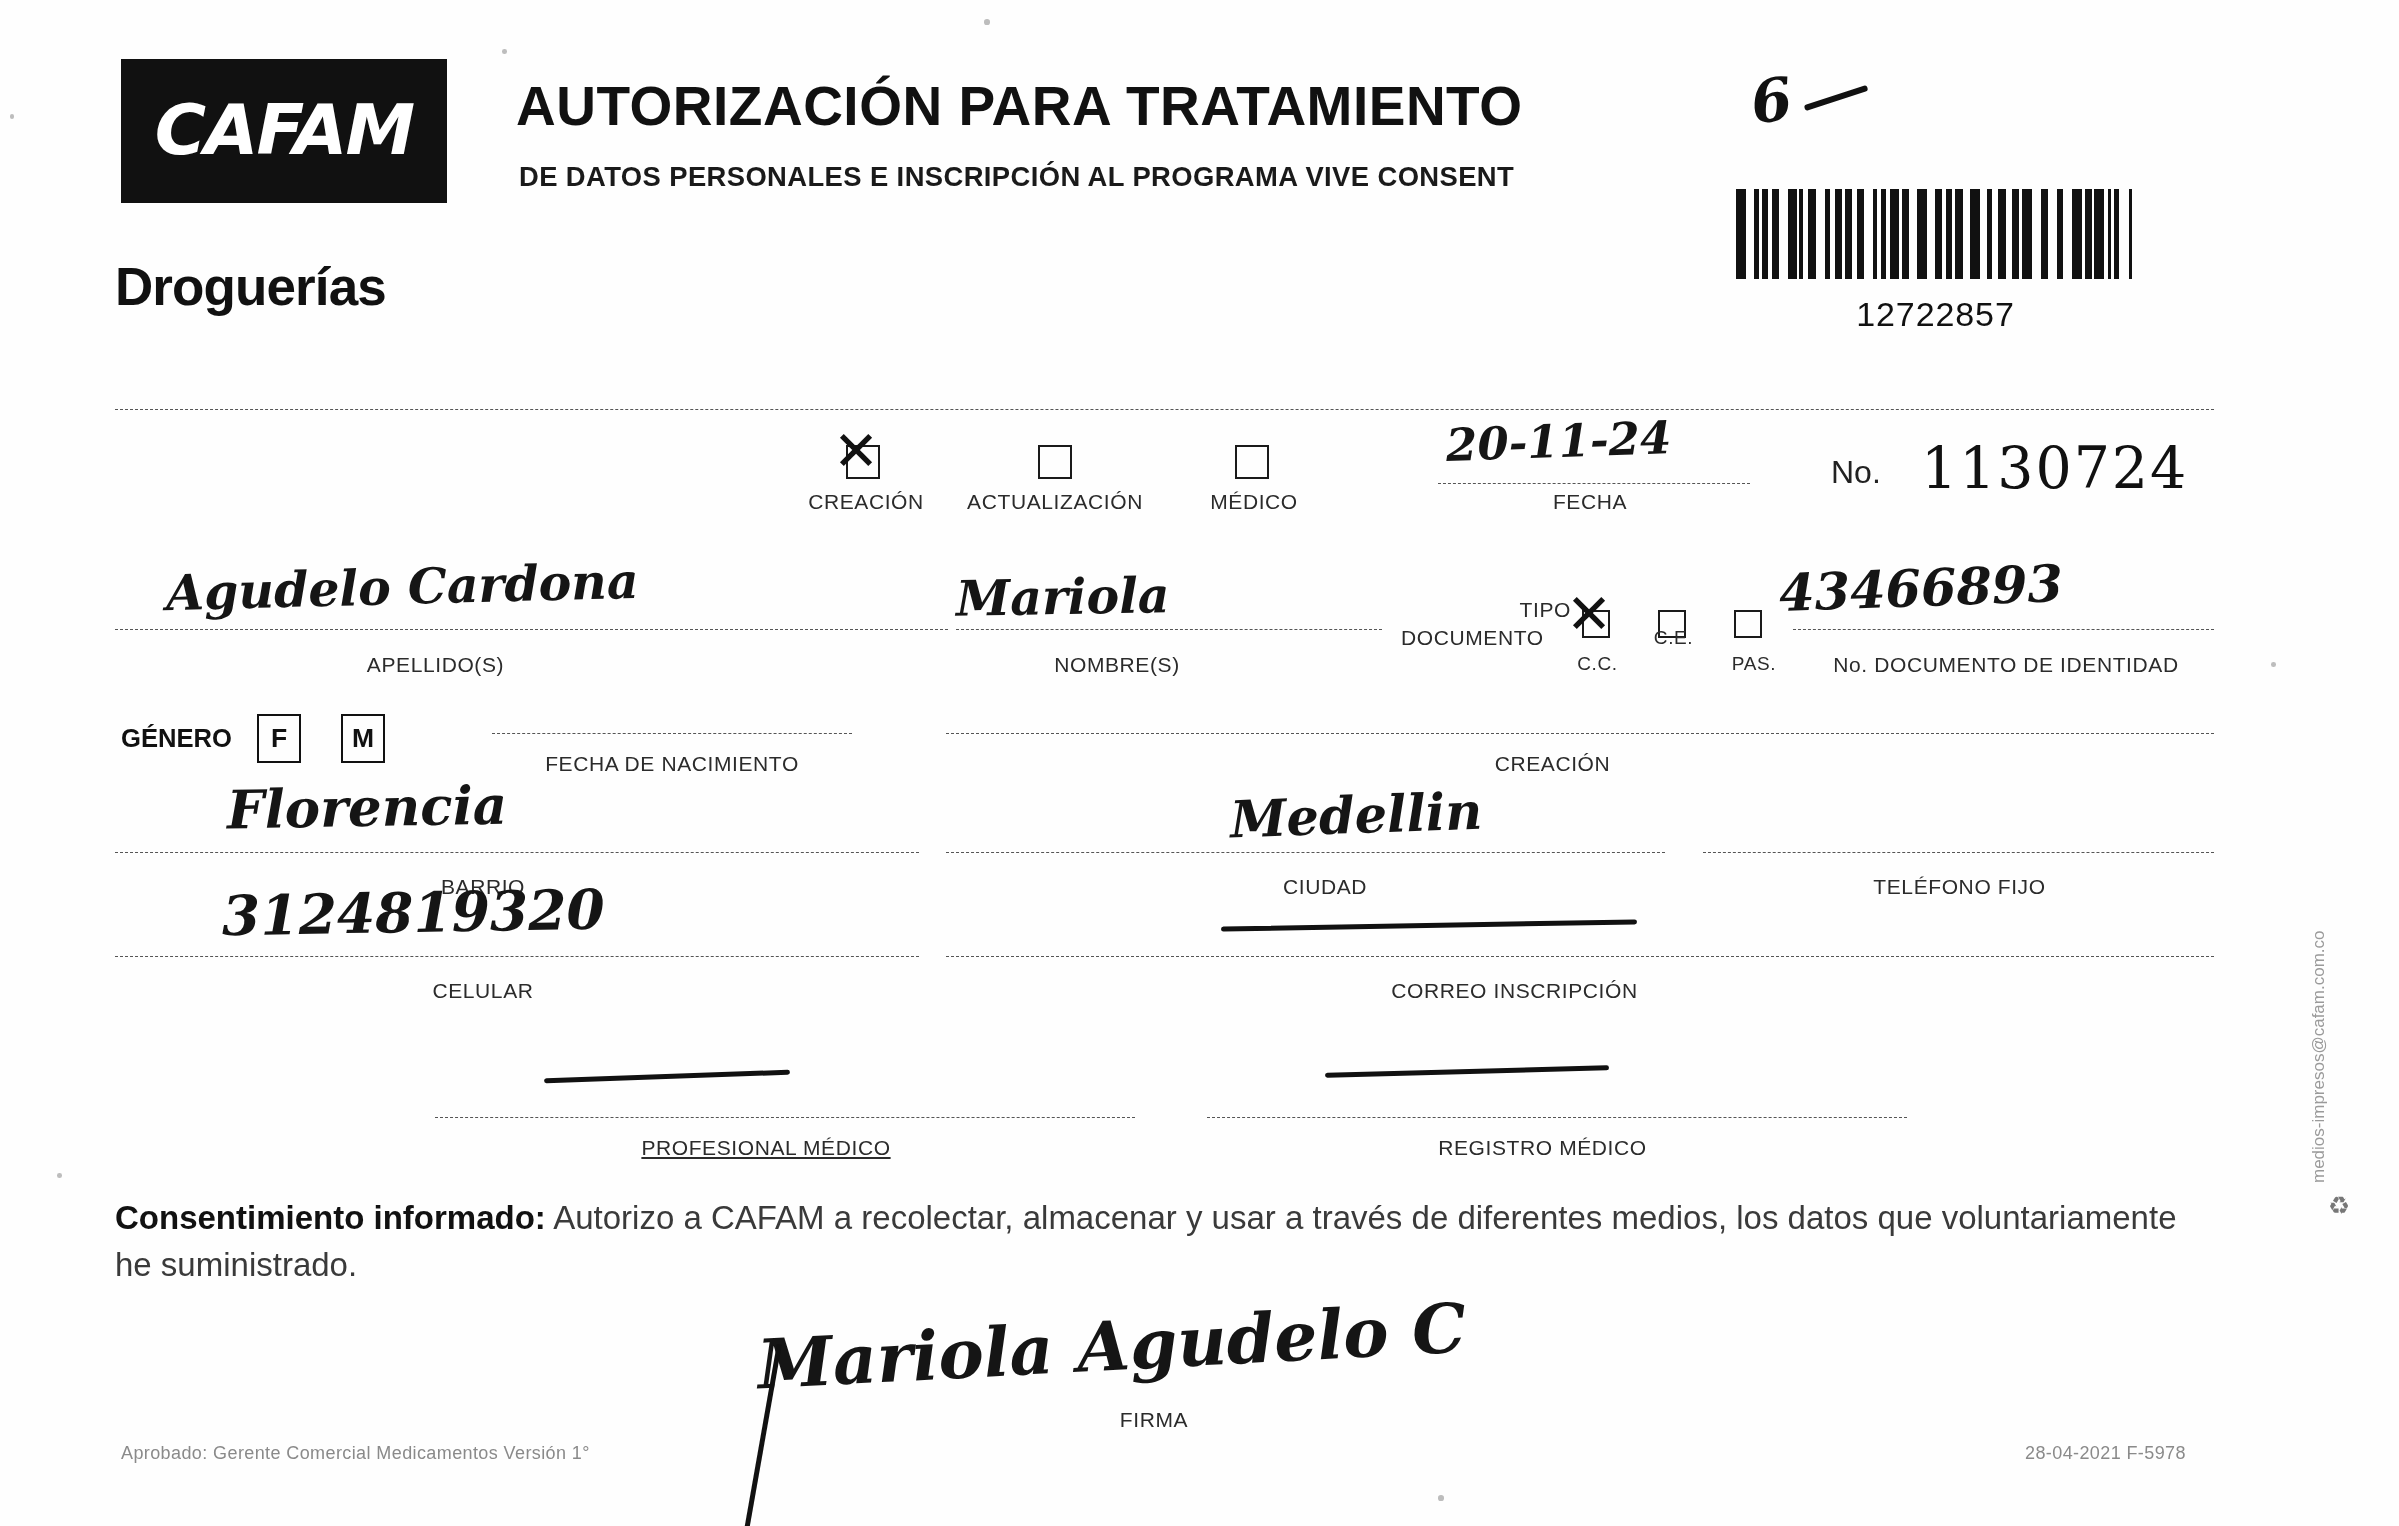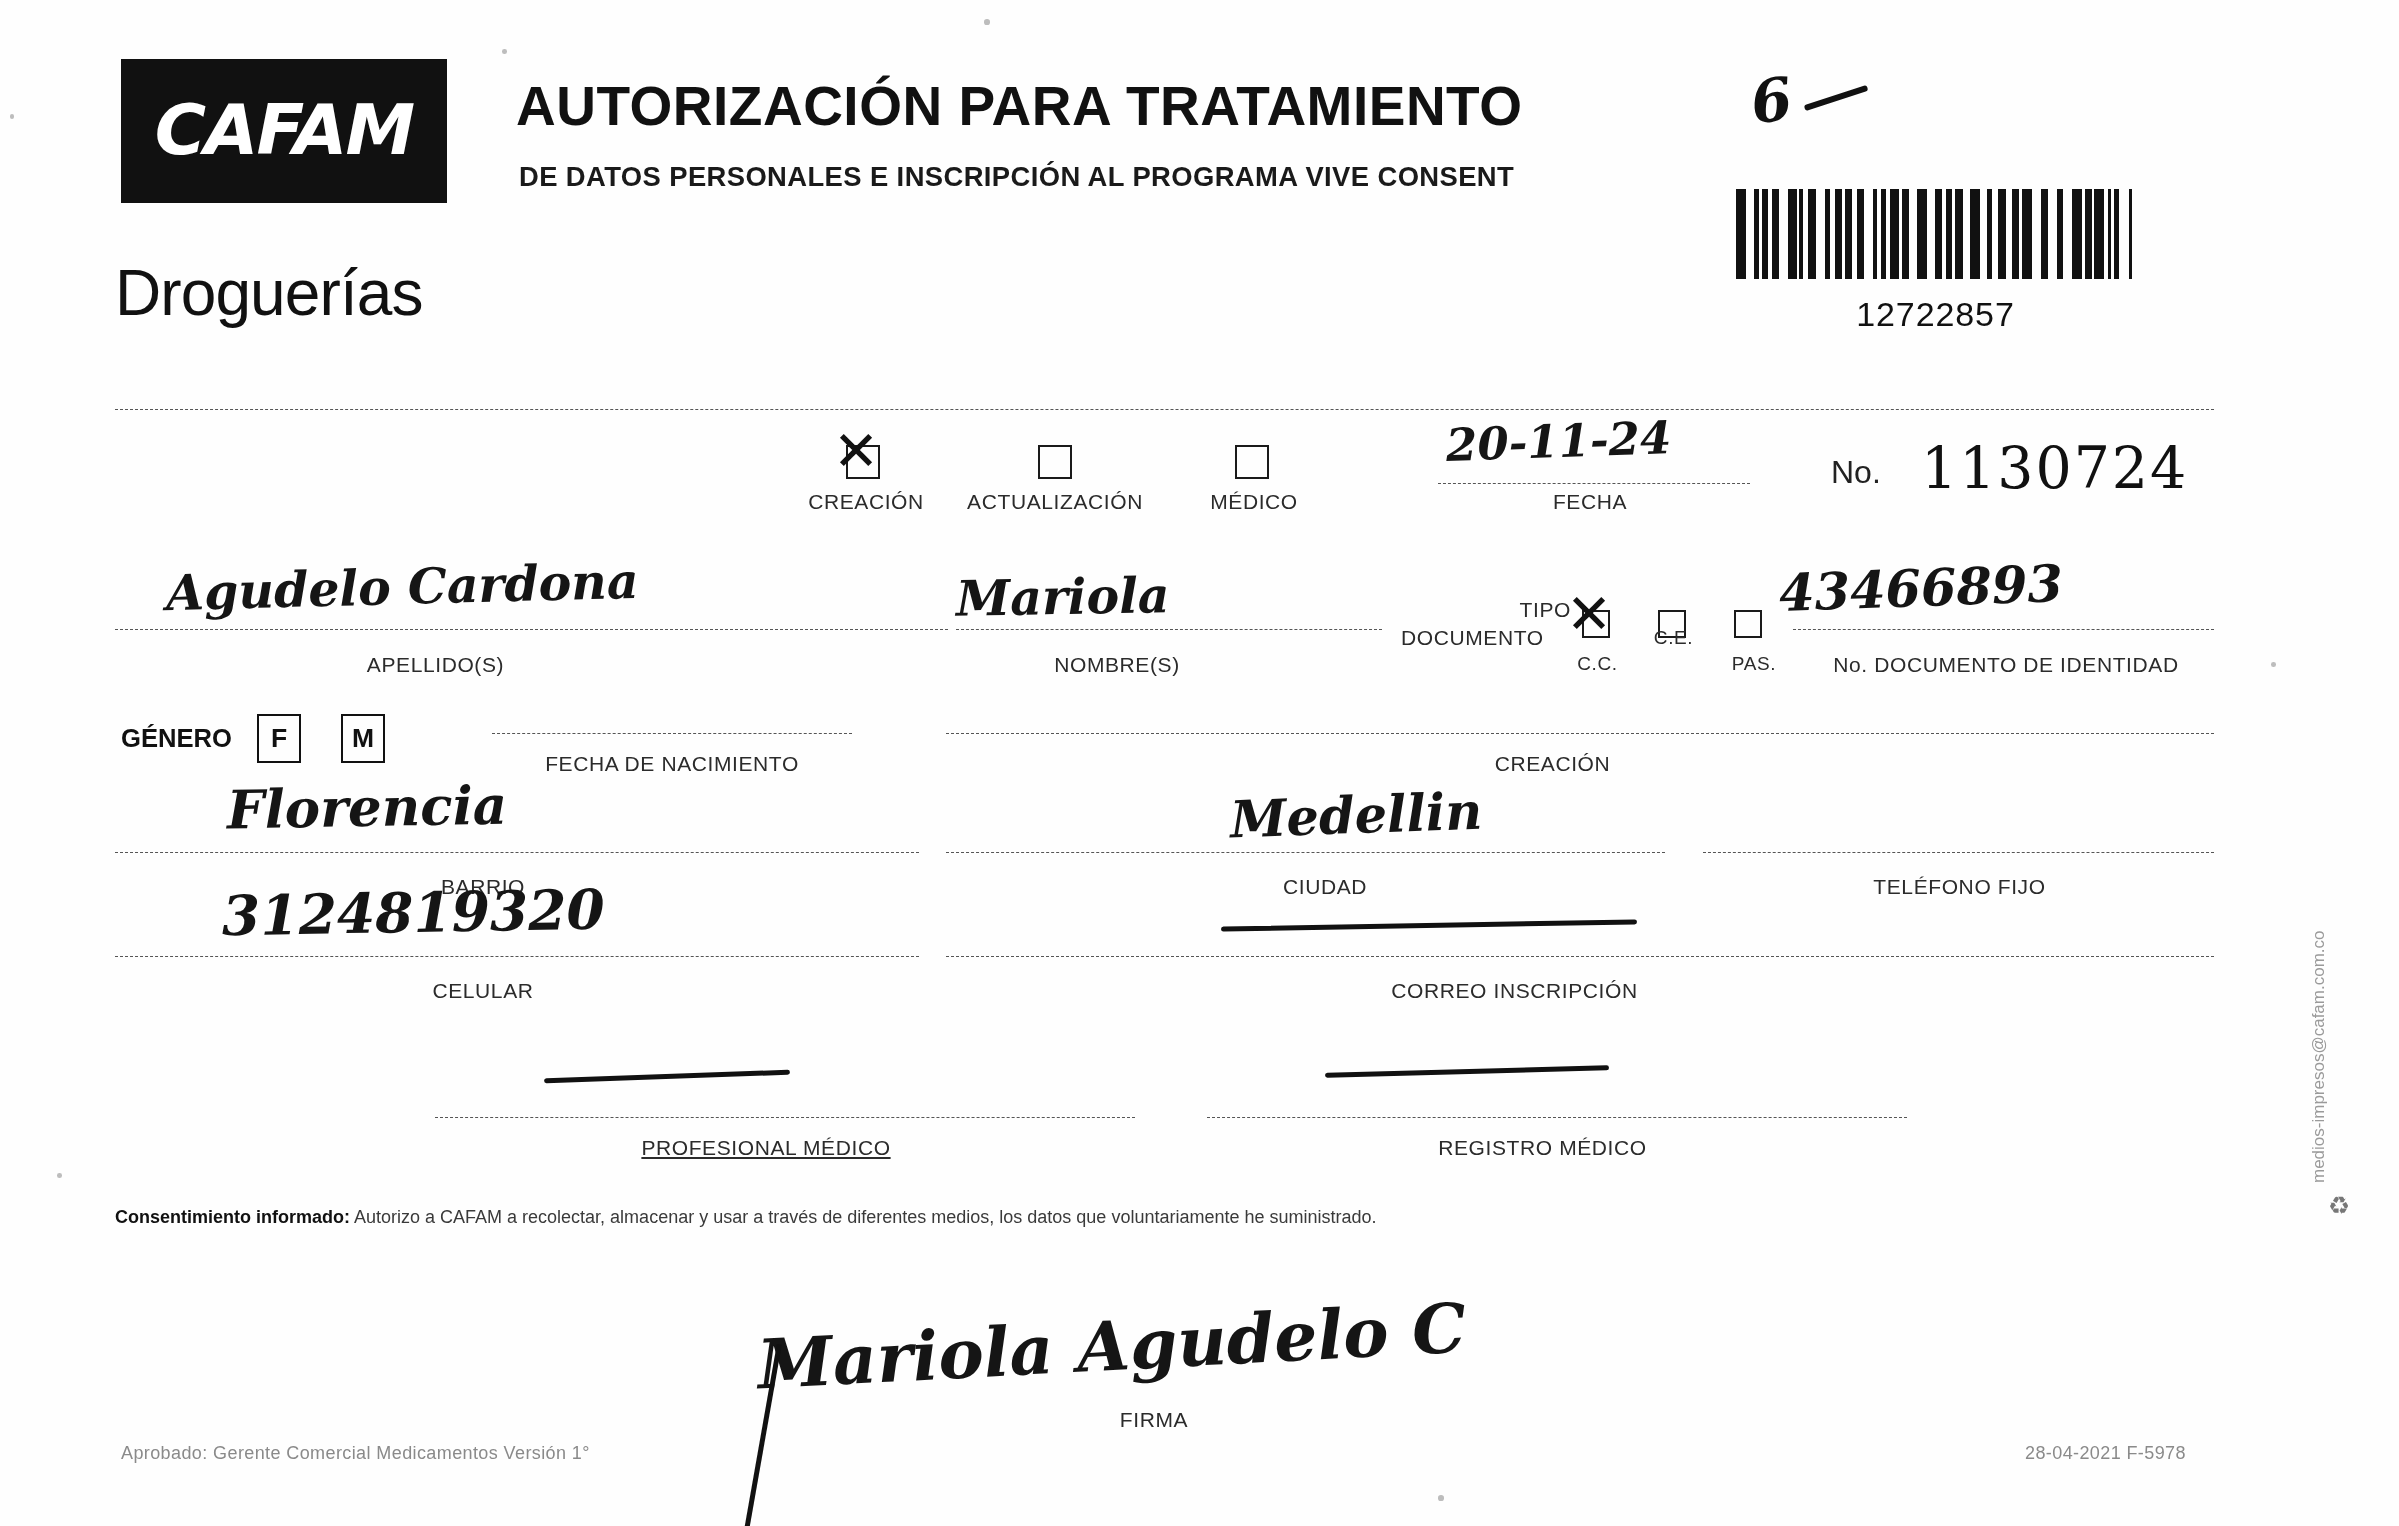--- a/index.html
+++ b/index.html
@@ -33,22 +33,22 @@
     color: #fff;
     font-family: "DejaVu Sans", sans-serif;
     font-weight: bold;
     font-style: italic;
     font-size: 70px;
     letter-spacing: -1.9px;
     line-height: 104px;
   }
   #droguerias {
     left: 115px; top: 256px;
-    font-size: 64px;
-    font-weight: normal;
+    font-size: 53px;
+    font-weight: bold;
     letter-spacing: -0.9px;
     color: #111;
   }
 
   
   #title-main {
     left: 516px; top: 74px;
     font-size: 55px;
     font-weight: bold;
     letter-spacing: 0.5px;
@@ -144,21 +144,21 @@
     font-weight: bold;
     text-align: center;
     line-height: 44px;
     color: #111;
   }
 
   
   #consent {
     left: 115px; top: 1194px;
     width: 2082px;
-    font-size: 18px;
+    font-size: 33px;
     line-height: 47px;
     color: #3a3a3a;
   }
   #consent b { color: #111; }
 
   
   #footer-left {
     left: 121px; top: 1443px;
     font-size: 18px;
     color: #8a8a8a;

